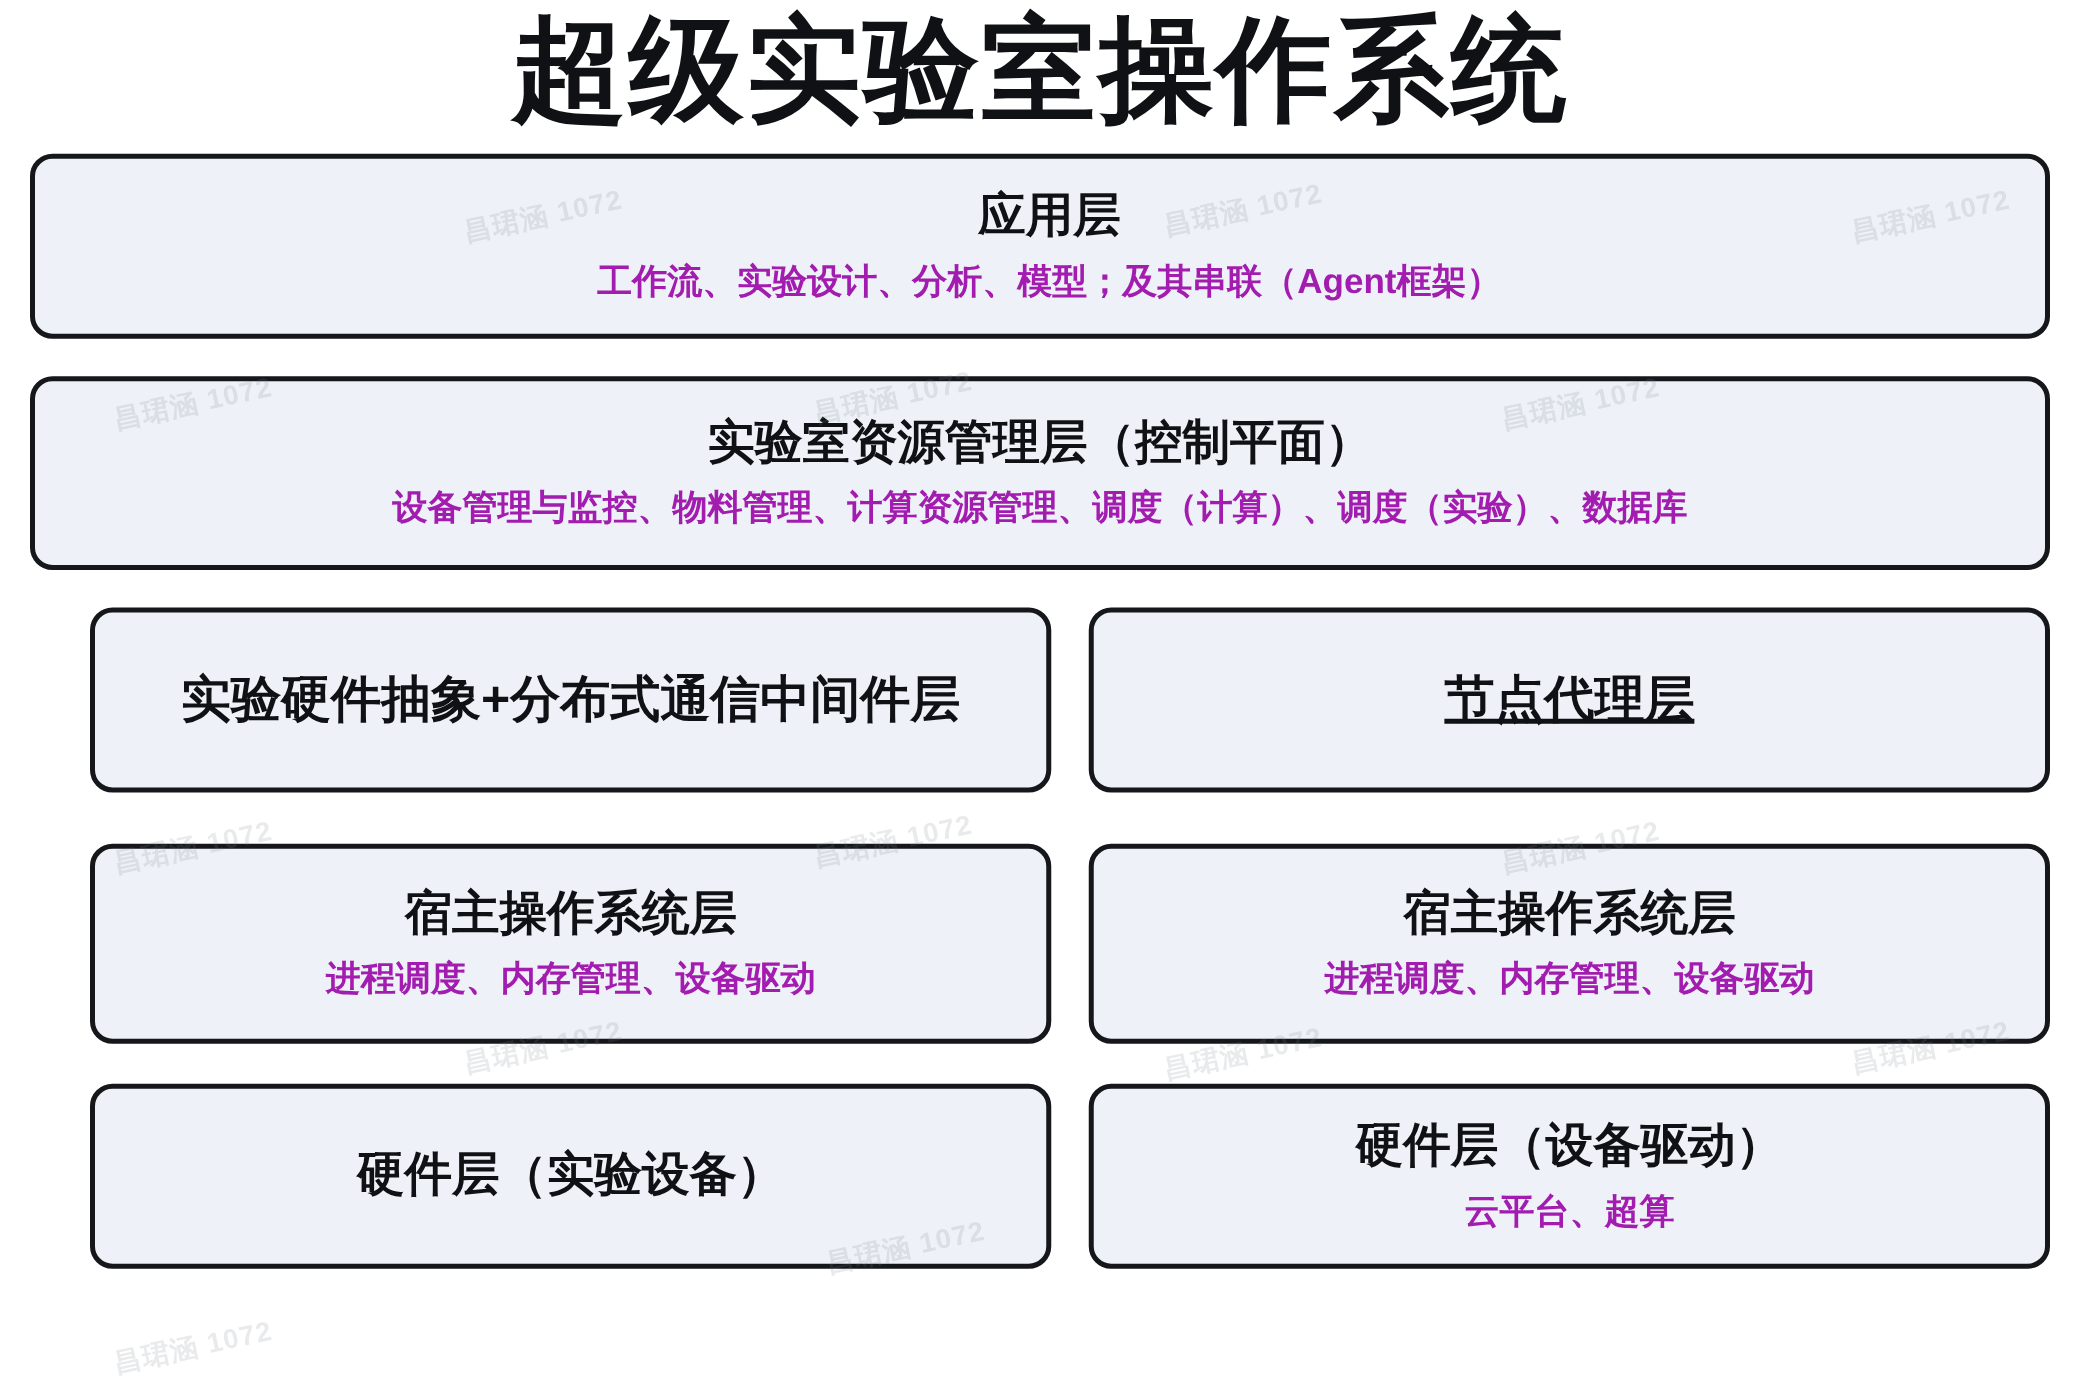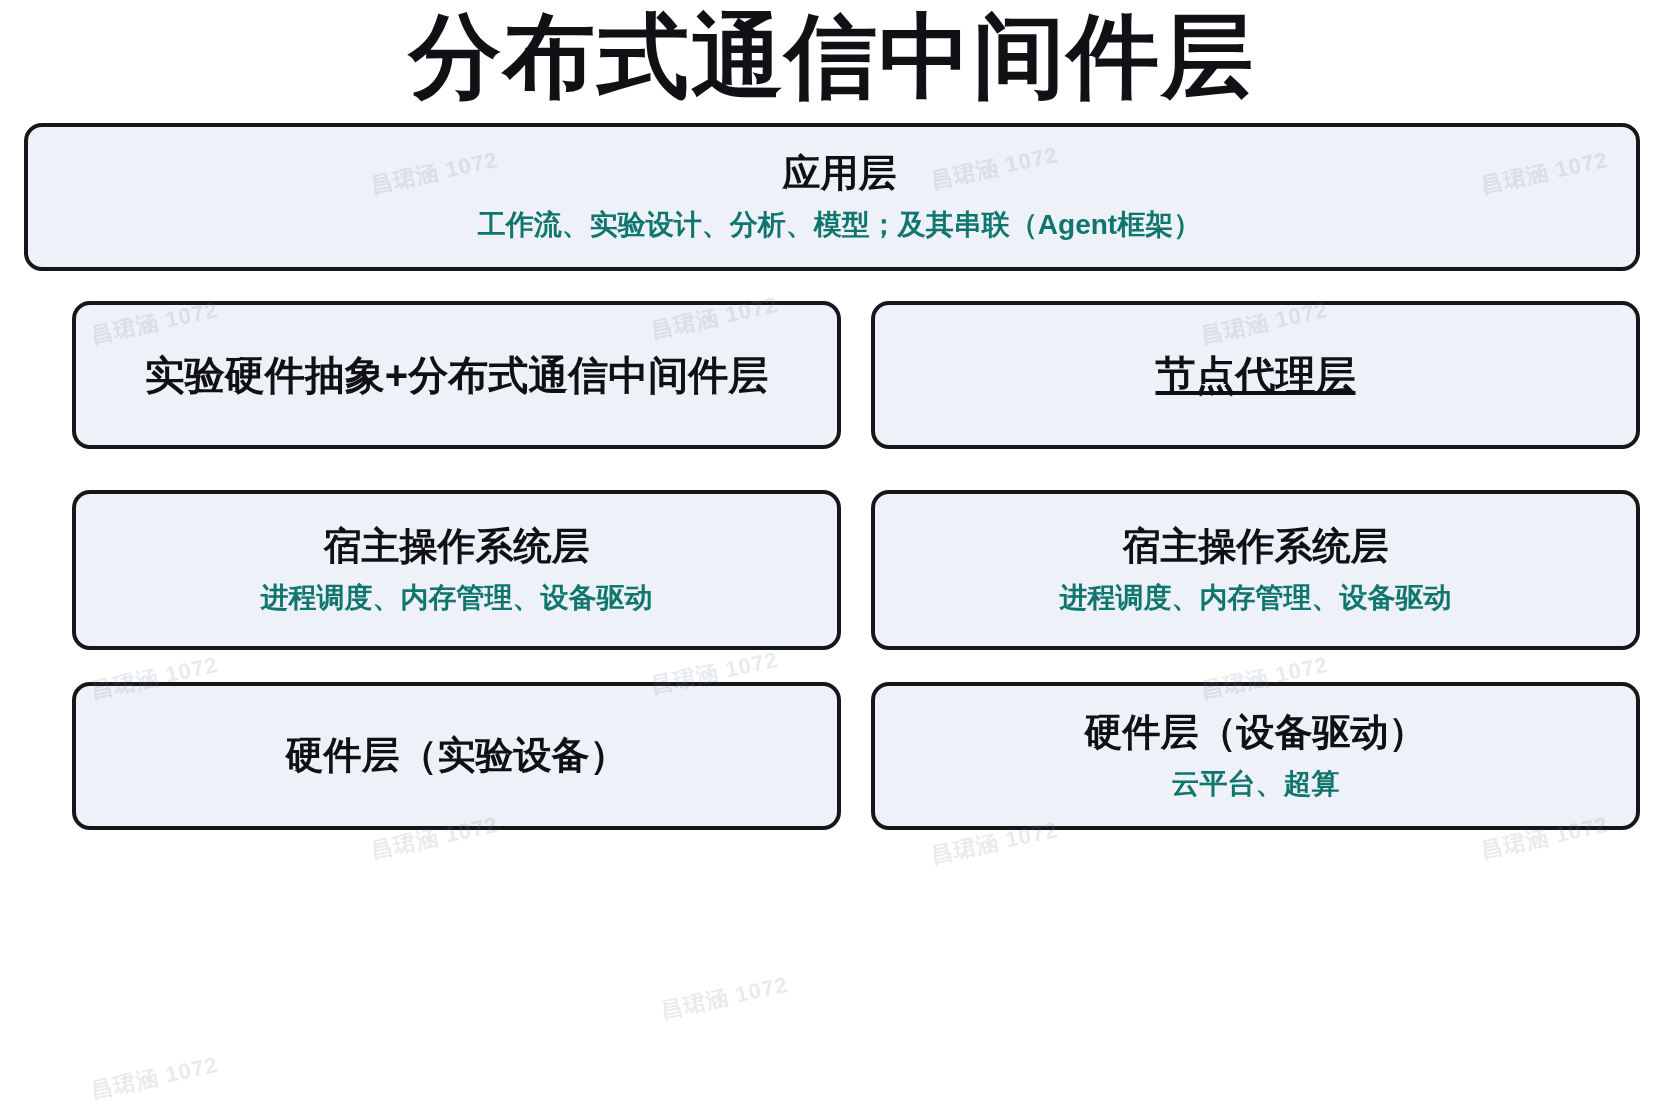--- a/index.html
+++ b/index.html
@@ -48,21 +48,21 @@
     font-size: 38px;
     font-weight: 800;
     line-height: 1.15;
     color: #101114;
   }
   .box .b-sub {
     font-size: 28px;
     font-weight: 700;
     line-height: 1.2;
     margin-top: 12px;
-    color: #0f766e;
+    color: #a21caf;
   }
   .row {
     display: flex;
     gap: 30px;
     justify-content: space-between;
     padding-left: 48px;
   }
   .full {
     width: 100%;
   }
@@ -92,27 +92,31 @@
     pointer-events: none;
     user-select: none;
     white-space: nowrap;
   }
 </style>
 </head>
 <body>
 
 <div id="diagram">
 
-  <div class="title">分布式通信中间件层</div>
+  <div class="title">超级实验室操作系统</div>
 
   <div class="box full h-app">
     <div class="b-title">应用层</div>
     <div class="b-sub">工作流、实验设计、分析、模型；及其串联（Agent框架）</div>
   </div>
 
+  <div class="box full h-res">
+    <div class="b-title">实验室资源管理层（控制平面）</div>
+    <div class="b-sub">设备管理与监控、物料管理、计算资源管理、调度（计算）、调度（实验）、数据库</div>
+  </div>
 
   <div class="row row-mid">
     <div class="box half h-mid mid-left">
       <div class="b-title">实验硬件抽象+分布式通信中间件层</div>
     </div>
     <div class="box half h-mid mid-right">
       <div class="b-title">节点代理层</div>
     </div>
   </div>
 

